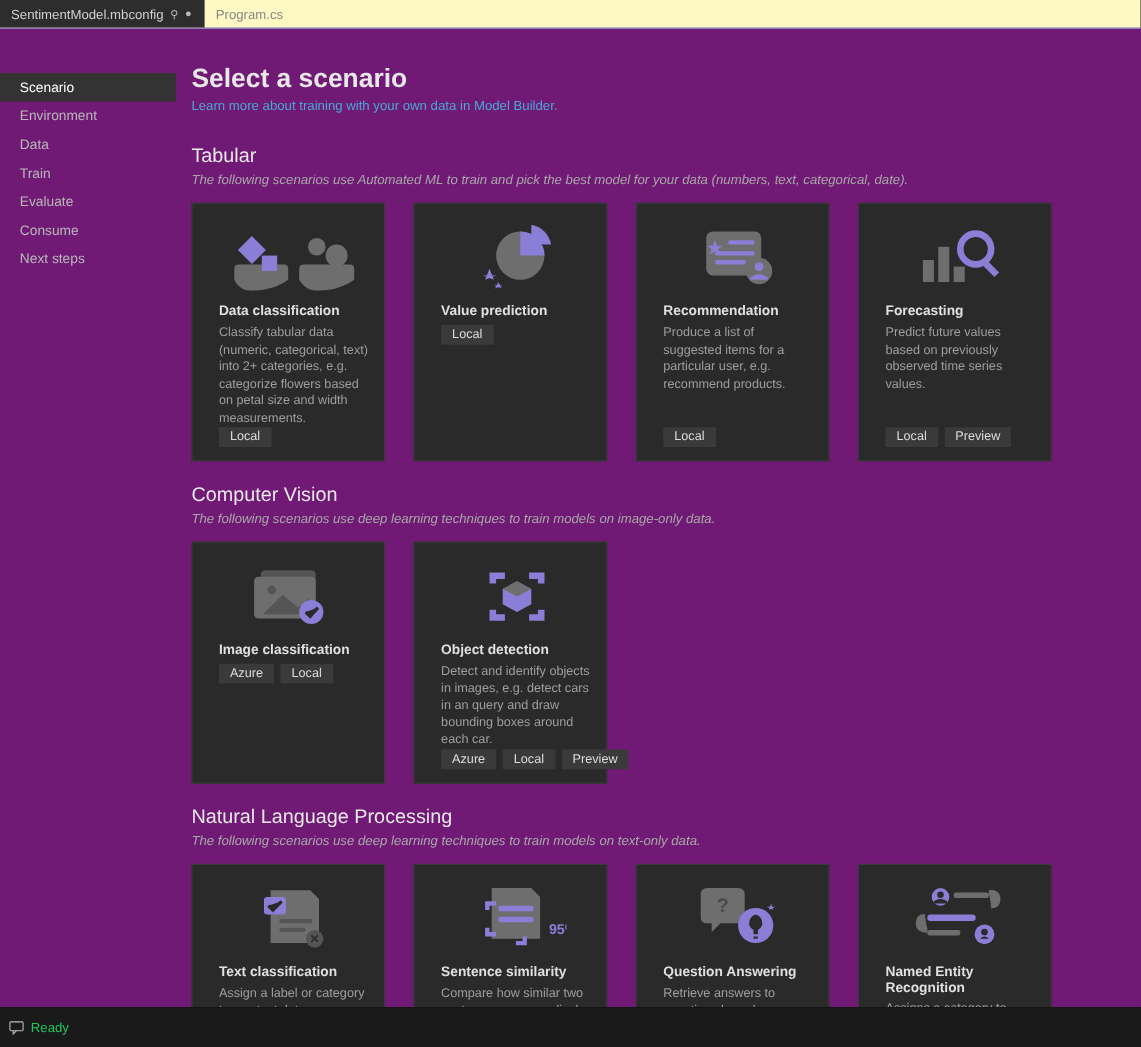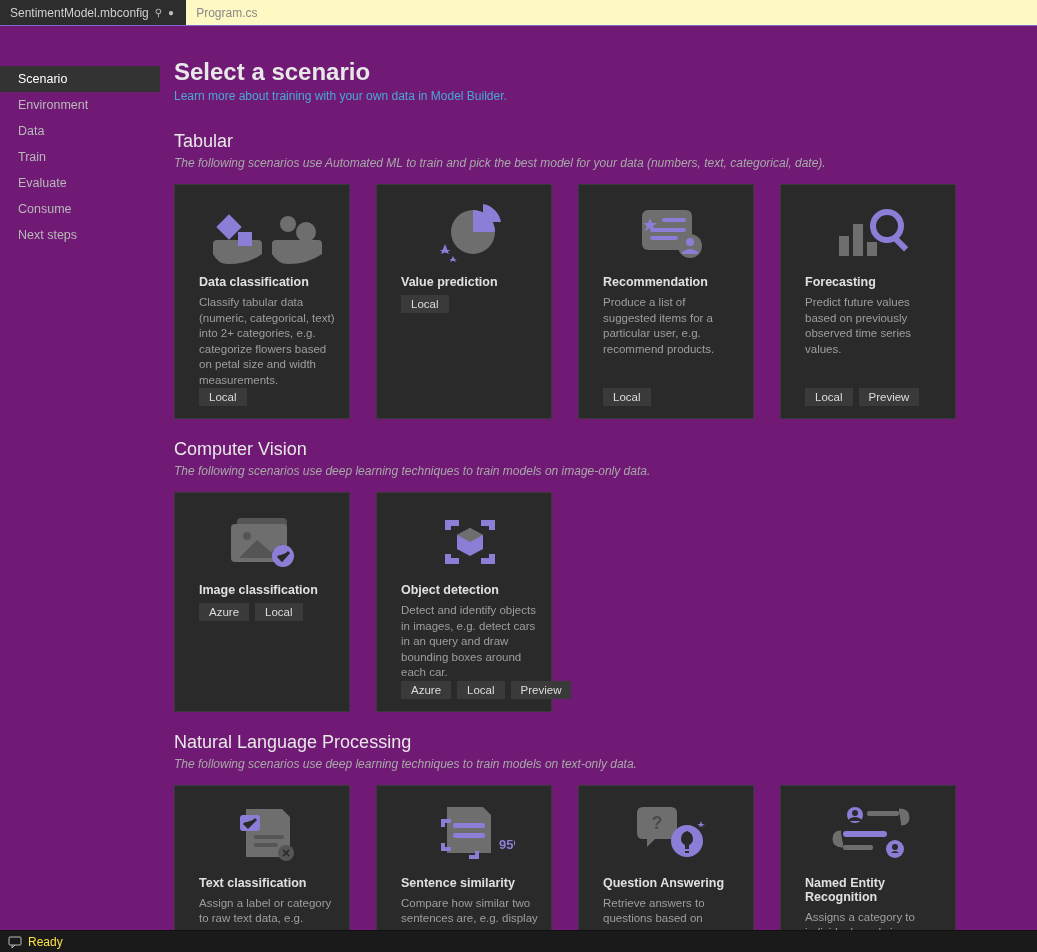--- a/index.html
+++ b/index.html
@@ -121,27 +121,27 @@
 .btn {
   background: #3a3a3a;
   color: #ddd;
   border: none;
   padding: 3px 10px;
   font-size: 11.5px;
   cursor: pointer;
 }
 .status-bar {
   background: #1a1a1a;
-  height: 22px;
+  height: 37px;
   border-top: 1px solid #111;
   display: flex;
   align-items: center;
   padding: 0 8px;
   font-size: 12px;
-  color: #fde047;
+  color: #22c55e;
 }
 .status-bar svg { margin-right: 6px; }
 svg .pfill { fill: #8b7ed6; }
 svg .gfill { fill: #6e6e6e; }
 svg .dkfill { fill: #555; }
 </style>
 </head>
 <body>
 
 <div class="tab-bar">

